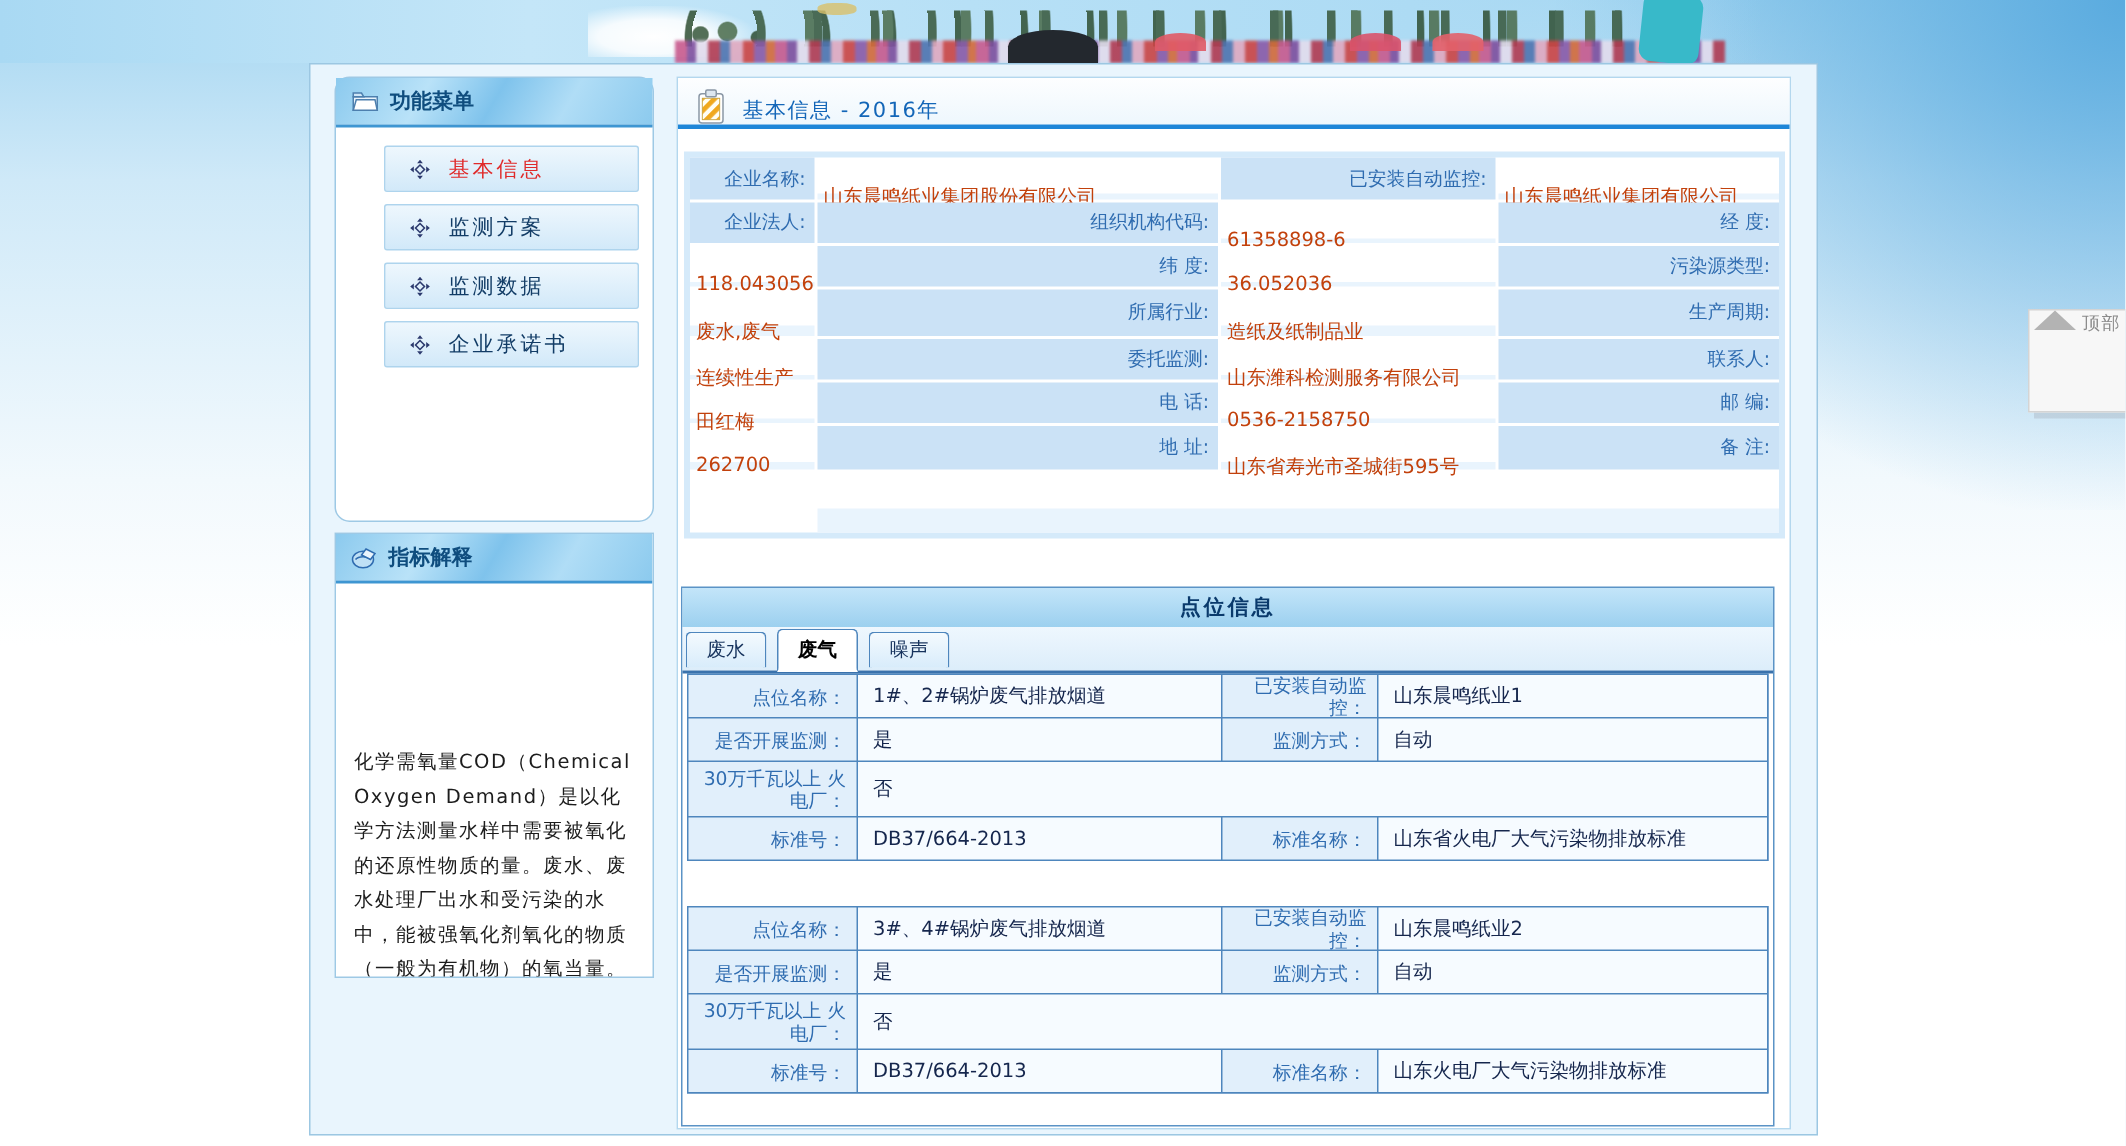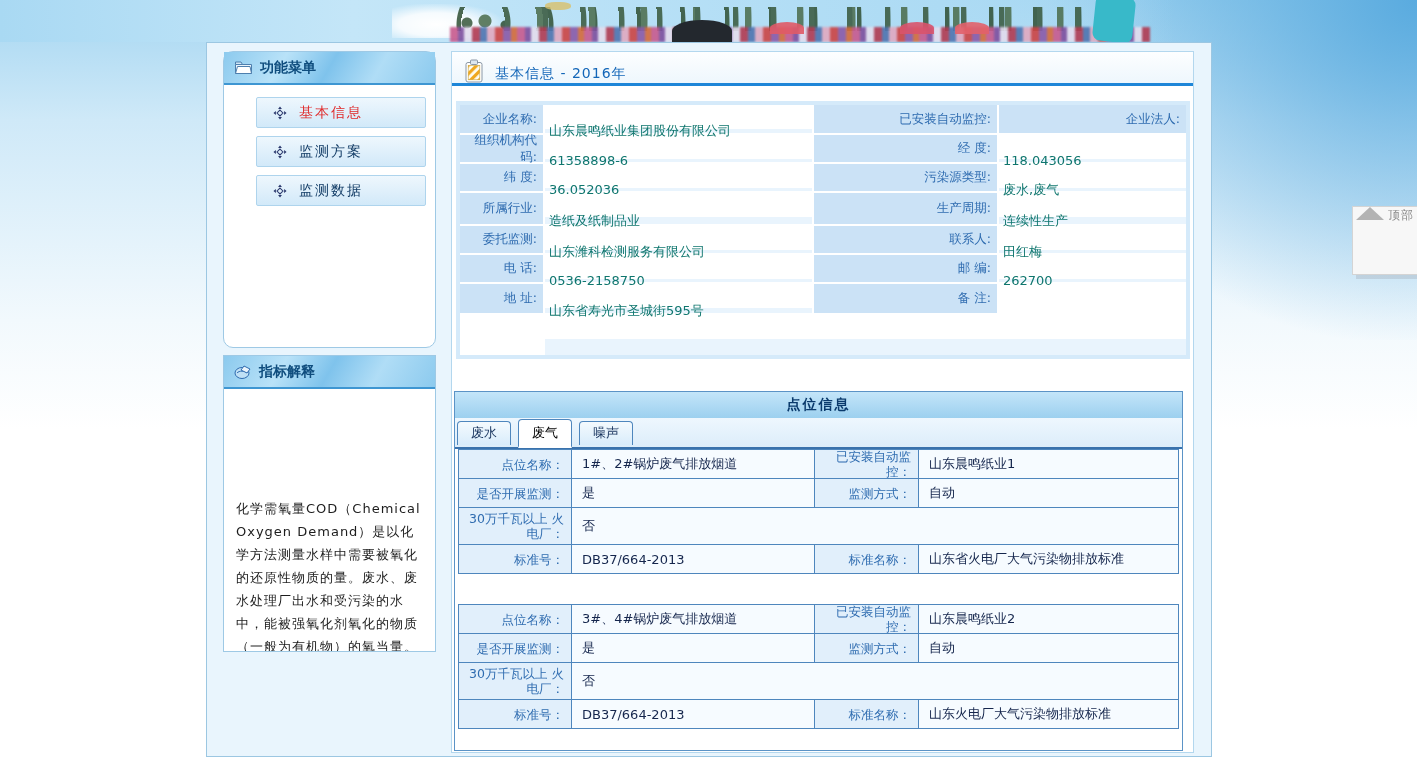--- a/index.html
+++ b/index.html
@@ -69,38 +69,38 @@
 
   
   .basic-wrap { position:absolute; left:4px; top:49px; width:734px; height:258px;
     background:#d5eafa; padding:4px 4px; }
   .basic-grid { display:grid; width:100%; height:100%;
     grid-template-columns:83px 267px 183px 1fr;
     grid-template-rows:28px 27px 27px 31px 27px 27px 29px 1fr;
     gap:2px; background:#ffffff; }
   .cell-l { background:#cbe2f6; color:#2f6cb0; font-size:12.5px;
     display:flex; align-items:center; justify-content:flex-end; text-align:right; padding:0 6px 0 2px; }
-  .cell-v { background:#e9f4fd; color:#0f766e; font-size:13px;
+  .cell-v { background:#e9f4fd; color:#c2410c; font-size:13px;
     display:flex; align-items:center; padding:0 4px 0 4px;margin-top:24px; }
   .cell-v.span3 { grid-column:2 / 5; }
 
   
   .points-panel { position:absolute; left:2px; top:339px; width:729px; height:360px;
     border:1px solid #5b93c6; background:#ffffff; }
   .points-title { height:26px; display:flex; align-items:center; justify-content:center;
     background:linear-gradient(180deg,#c3e5f9 0%,#9cd0ef 100%);
     font-size:14px; font-weight:bold; color:#0a3a6c; letter-spacing:2px; }
   .tabbar { height:31px; display:flex; align-items:center; padding:5px 2px;
     background:linear-gradient(180deg,#eef7fe,#dcedfa);
     border-bottom:2px solid #3a72ac; }
   .tab { height:24px; padding:0 13px; margin-right:7px; display:flex; align-items:center;
     border:1px solid #4e86bd; border-bottom:none; border-radius:4px 4px 0 0;
     background:linear-gradient(180deg,#f4fafe,#d8ecfb);
     font-size:13px; color:#16325c; cursor:pointer; }
-  .tab.active { height:29px; background:#ffffff; font-weight:normal; color:#000;
+  .tab.active { height:29px; background:#ffffff; font-weight:bold; color:#000;
     position:relative; z-index:2; margin-bottom:-2px; border-bottom:2px solid #ffffff; }
   .pt-table { margin:0 3px; display:grid;
     grid-template-columns:112px 242px 103px 1fr;
     grid-template-rows:28px 28px 36px 28px;
     gap:1px; background:#4e86bd; border:1px solid #4e86bd; }
   .pt-table.t1 { margin-top:0px; }
   .pt-table.t2 { margin-top:30px; }
   .pt-l { background:#e1effb; color:#2f6cb0; font-size:12.5px;
     display:flex; align-items:center; justify-content:flex-end; text-align:right; padding:1px 7px 1px 4px; line-height:15px; }
   .pt-v { background:#f6fbff; color:#15264d; font-size:13px;
@@ -173,20 +173,29 @@
           <span class="lbl">监测方案</span>
         </div>
         <div class="menu-item">
           <span class="icon">
             <svg width="14" height="14" viewBox="0 0 16 16">
                 <path d="M8 0.5l2.2 2.8H5.8L8 .5zm0 15l-2.2-2.8h4.4L8 15.5zM.5 8l2.8-2.2v4.4L.5 8zm15 0l-2.8 2.2V5.8L15.5 8z" fill="#2c3a6e"></path>
                 <path d="M8 4.6L11.4 8 8 11.4 4.6 8 8 4.6z" fill="none" stroke="#2c3a6e" stroke-width="1.2"></path>
               </svg>
           </span>
           <span class="lbl">监测数据</span>
+        </div>
+        <div class="menu-item">
+          <span class="icon">
+            <svg width="14" height="14" viewBox="0 0 16 16">
+                <path d="M8 0.5l2.2 2.8H5.8L8 .5zm0 15l-2.2-2.8h4.4L8 15.5zM.5 8l2.8-2.2v4.4L.5 8zm15 0l-2.8 2.2V5.8L15.5 8z" fill="#2c3a6e"></path>
+                <path d="M8 4.6L11.4 8 8 11.4 4.6 8 8 4.6z" fill="none" stroke="#2c3a6e" stroke-width="1.2"></path>
+              </svg>
+          </span>
+          <span class="lbl">企业承诺书</span>
         </div>
       </div>
     </div>
 
     <div class="side-panel glossary">
       <div class="side-head">
         <span class="icon">
           <svg width="18" height="16" viewBox="0 0 18 16">
             <ellipse cx="8" cy="9" rx="7" ry="5.5" fill="#bfe0f5" stroke="#2f6cb0"></ellipse>
             <path d="M3 9c2-2.5 8-2.5 10 0" fill="none" stroke="#2f6cb0"></path>
@@ -214,20 +223,21 @@
           </svg>
         </span>
         <span class="t">基本信息 - 2016年</span>
       </div>
 
       <div class="basic-wrap">
         <div class="basic-grid">
           <div class="cell-l">企业名称:</div>
           <div class="cell-v">山东晨鸣纸业集团股份有限公司</div>
           <div class="cell-l">已安装自动监控:</div>
+          <div class="cell-v">山东晨鸣纸业集团有限公司</div>
 
           <div class="cell-l">企业法人:</div>
           <div class="cell-l">组织机构代码:</div>
           <div class="cell-v">61358898-6</div>
 
           <div class="cell-l">经 度:</div>
           <div class="cell-v">118.043056</div>
           <div class="cell-l">纬 度:</div>
           <div class="cell-v">36.052036</div>
 

